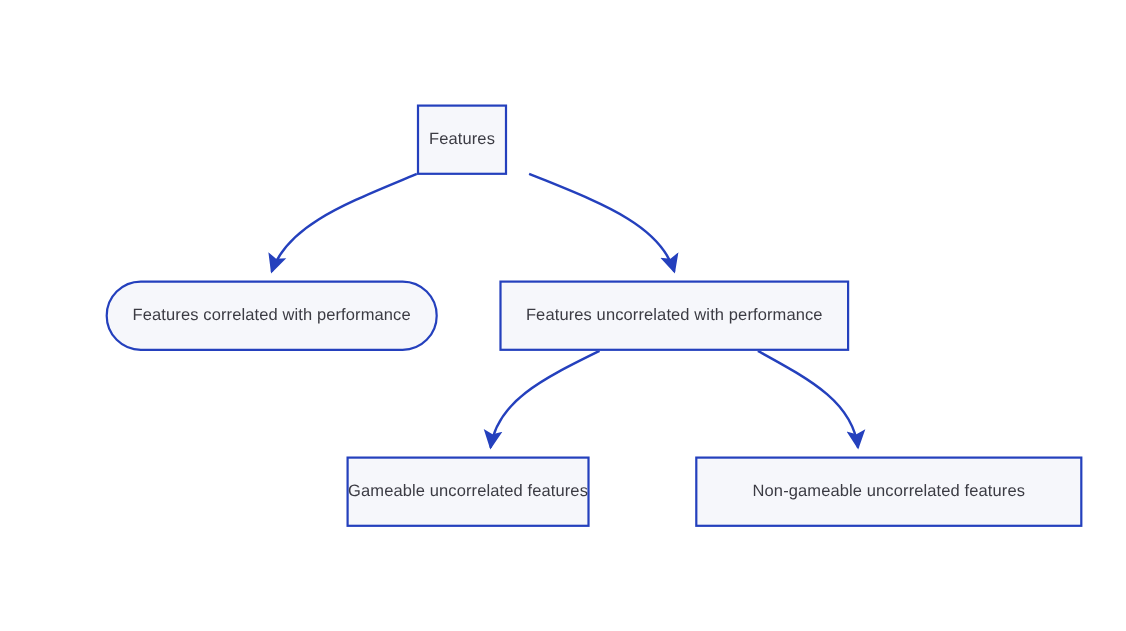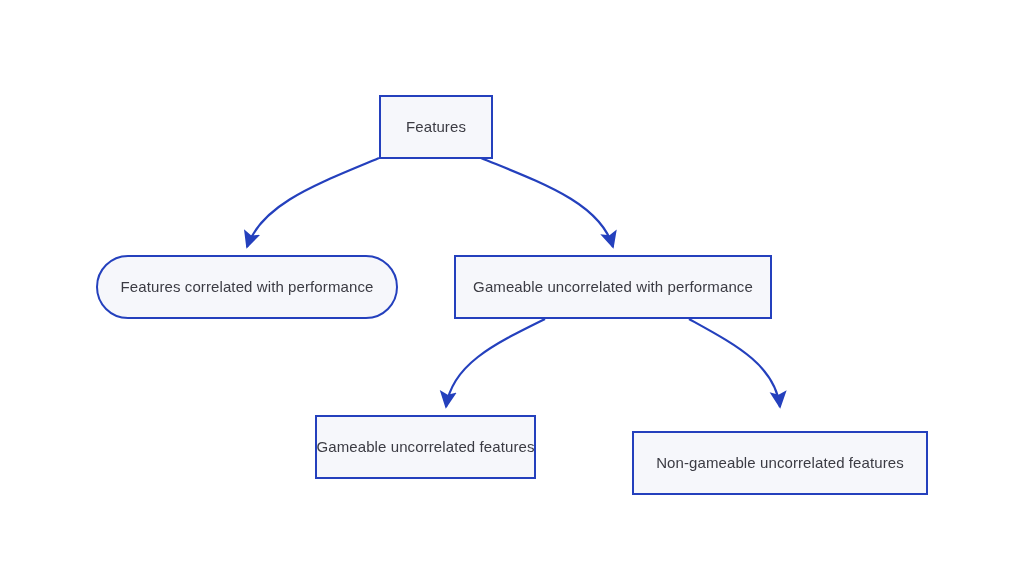--- a/index.html
+++ b/index.html
@@ -36,25 +36,25 @@
   }
   .node-label {
     font-family: "Liberation Sans", sans-serif;
     font-size: 15px;
     line-height: 18px;
     color: #3b3b43;
     text-align: center;
     white-space: nowrap;
     letter-spacing: 0.1px;
   }
-  #node-features      { left: 379px; top: 95px;  width: 114px; height: 64px; }
+  #node-features      { left: 379px; top: 95px;  width: 82px; height: 64px; }
   #node-correlated    { left: 96px;  top: 255px; width: 302px; height: 64px; border-radius: 32px; }
   #node-uncorrelated  { left: 454px; top: 255px; width: 318px; height: 64px; }
   #node-gameable      { left: 315px; top: 415px; width: 221px; height: 64px; }
-  #node-nongameable   { left: 632px; top: 415px; width: 296px; height: 64px; margin-top: 16px; }
+  #node-nongameable   { left: 632px; top: 415px; width: 352px; height: 64px; }
 </style>
 </head>
 <body>
 
 <div id="canvas">
 
   <svg id="edge-layer" viewBox="0 0 1024 574" width="1024" height="574" xmlns="http://www.w3.org/2000/svg">
     <defs>
       <marker id="arrowhead" markerWidth="9" markerHeight="9" refX="7.2" refY="4.5" orient="auto" markerUnits="strokeWidth">
         <path d="M 0 0.6 L 8 4.5 L 0 8.4 L 1.6 4.5 Z" fill="#2440bd"></path>
@@ -72,21 +72,21 @@
 
   <div class="node" id="node-features">
     <span class="node-label">Features</span>
   </div>
 
   <div class="node" id="node-correlated">
     <span class="node-label">Features correlated with performance</span>
   </div>
 
   <div class="node" id="node-uncorrelated">
-    <span class="node-label">Gameable uncorrelated with performance</span>
+    <span class="node-label">Features uncorrelated with performance</span>
   </div>
 
   <div class="node" id="node-gameable">
     <span class="node-label">Gameable uncorrelated features</span>
   </div>
 
   <div class="node" id="node-nongameable">
     <span class="node-label">Non-gameable uncorrelated features</span>
   </div>
 

